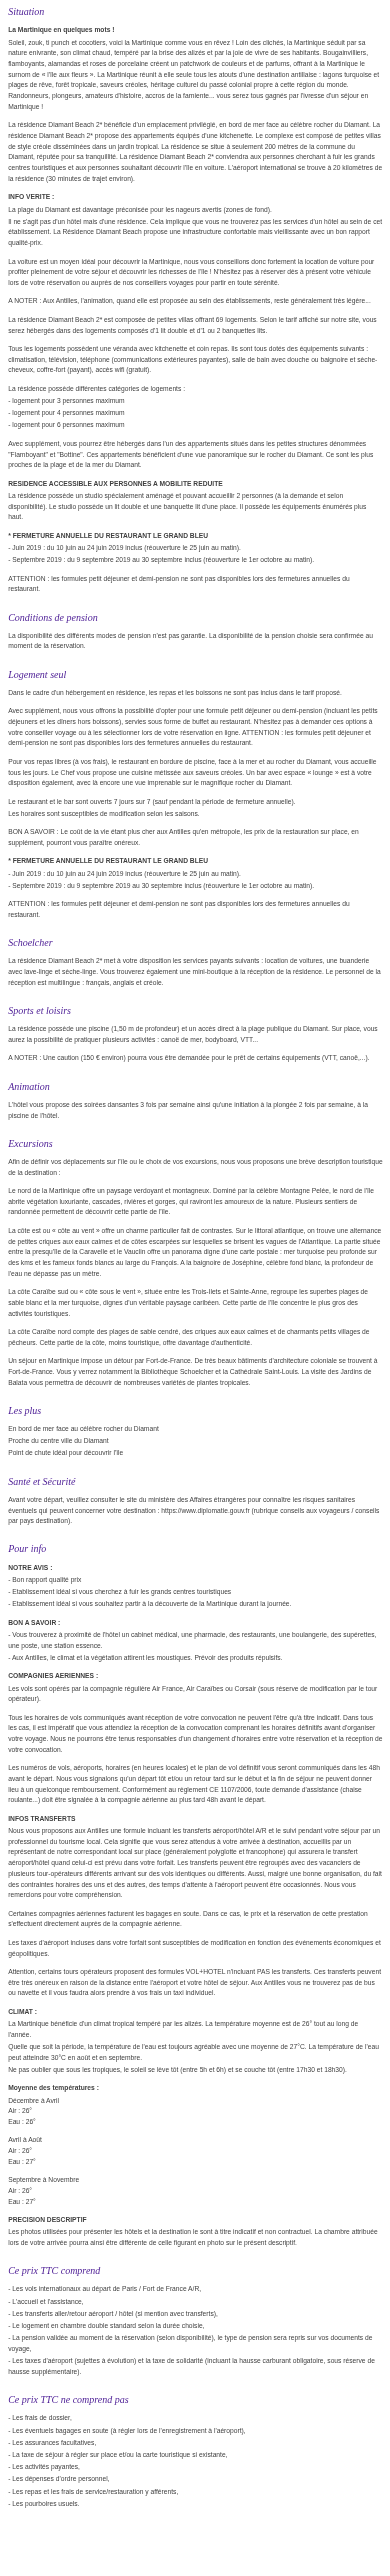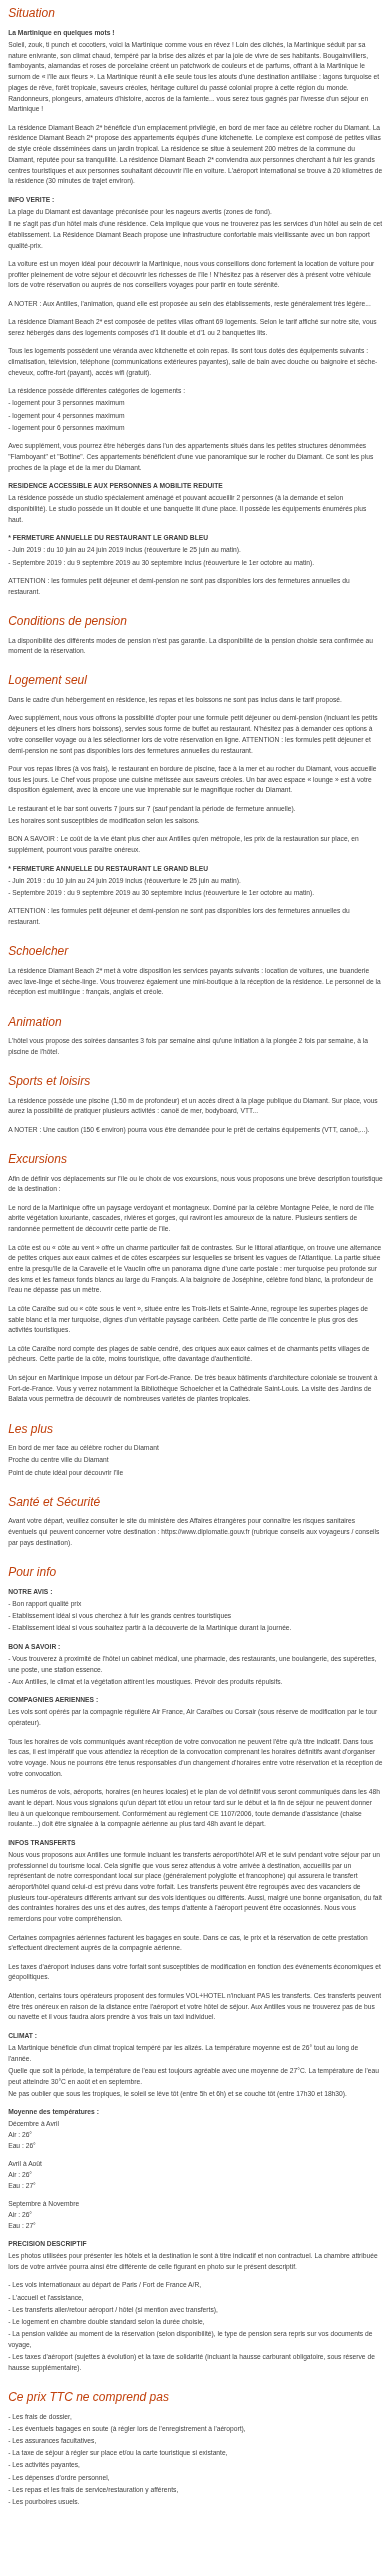--- a/index.html
+++ b/index.html
@@ -4,23 +4,23 @@
 <style>
   html, body { margin:0; padding:0; background:#ffffff; }
   .page {
     width:391px; min-height:3141px; box-sizing:border-box;
     padding:4.1px 8.2px 31px 8.2px;
     font-family:"Liberation Sans","DejaVu Sans",sans-serif;
     font-size:6.7px; line-height:1.6; color:#3f3f3f;
     background:#ffffff;
   }
   h2.h {
-    font-family:Liberation Sans, sans-serif;
+    font-family:Liberation Serif, serif;
     font-style:italic; font-weight:normal;
-    color:#c2410c; font-size:12px;
+    color:#4c1d95; font-size:10px;
     margin:16.5px 0 7.2px 0; line-height:1.2;
   }
   section:first-child h2.h { margin-top:2.1px; }
   .p  { margin:0 0 7.7px 0; }
   .b  { margin:0 0 1.5px 0; font-weight:bold; }
   .ln { margin:0 0 1.5px 0; }
   .group { margin:0 0 7.7px 0; }
   .temp-block { margin:0 0 7.7px 0; }
   .temp-block p { margin:0; }
   .url { color:#3f3f3f; text-decoration:none; }
@@ -86,28 +86,28 @@
     </div>
     <p class="p">ATTENTION : les formules petit déjeuner et demi-pension ne sont pas disponibles lors des fermetures annuelles du restaurant.</p>
   </section>
 
   <section class="sec">
     <h2 class="h">Schoelcher</h2>
     <p class="p">La résidence Diamant Beach 2* met à votre disposition les services payants suivants : location de voitures, une buanderie avec lave-linge et sèche-linge. Vous trouverez également une mini-boutique à la réception de la résidence. Le personnel de la réception est multilingue : français, anglais et créole.</p>
   </section>
 
   <section class="sec">
-    <h2 class="h">Animation</h2>
-    <p class="p">L'hôtel vous propose des soirées dansantes 3 fois par semaine ainsi qu'une initiation à la plongée 2 fois par semaine, à la piscine de l'hôtel.</p>
-  </section>
-
-  <section class="sec">
     <h2 class="h">Sports et loisirs</h2>
     <p class="p">La résidence possède une piscine (1,50 m de profondeur) et un accès direct à la plage publique du Diamant. Sur place, vous aurez la possibilité de pratiquer plusieurs activités : canoë de mer, bodyboard, VTT...</p>
     <p class="p">A NOTER : Une caution (150 € environ) pourra vous être demandée pour le prêt de certains équipements (VTT, canoë,...).</p>
+  </section>
+
+  <section class="sec">
+    <h2 class="h">Animation</h2>
+    <p class="p">L'hôtel vous propose des soirées dansantes 3 fois par semaine ainsi qu'une initiation à la plongée 2 fois par semaine, à la piscine de l'hôtel.</p>
   </section>
 
   <section class="sec">
     <h2 class="h">Excursions</h2>
     <p class="p">Afin de définir vos déplacements sur l'île ou le choix de vos excursions, nous vous proposons une brève description touristique de la destination :</p>
     <p class="p">Le nord de la Martinique offre un paysage verdoyant et montagneux. Dominé par la célèbre Montagne Pelée, le nord de l'île abrite végétation luxuriante, cascades, rivières et gorges, qui raviront les amoureux de la nature. Plusieurs sentiers de randonnée permettent de découvrir cette partie de l'île.</p>
     <p class="p">La côte est ou « côte au vent » offre un charme particulier fait de contrastes. Sur le littoral atlantique, on trouve une alternance de petites criques aux eaux calmes et de côtes escarpées sur lesquelles se brisent les vagues de l'Atlantique. La partie située entre la presqu'île de la Caravelle et le Vauclin offre un panorama digne d'une carte postale : mer turquoise peu profonde sur des kms et les fameux fonds blancs au large du François. A la baignoire de Joséphine, célèbre fond blanc, la profondeur de l'eau ne dépasse pas un mètre.</p>
     <p class="p">La côte Caraïbe sud ou « côte sous le vent », située entre les Trois-Ilets et Sainte-Anne, regroupe les superbes plages de sable blanc et la mer turquoise, dignes d'un véritable paysage caribéen. Cette partie de l'île concentre le plus gros des activités touristiques.</p>
     <p class="p">La côte Caraïbe nord compte des plages de sable cendré, des criques aux eaux calmes et de charmants petits villages de pêcheurs. Cette partie de la côte, moins touristique, offre davantage d'authenticité.</p>
     <p class="p">Un séjour en Martinique impose un détour par Fort-de-France. De très beaux bâtiments d'architecture coloniale se trouvent à Fort-de-France. Vous y verrez notamment la Bibliothèque Schoelcher et la Cathédrale Saint-Louis. La visite des Jardins de Balata vous permettra de découvrir de nombreuses variétés de plantes tropicales.</p>
@@ -169,20 +169,21 @@
     <div class="temp-block">
       <p>Septembre à Novembre</p>
       <p>Air : 26°</p>
       <p>Eau : 27°</p>
     </div>
     <p class="b">PRECISION DESCRIPTIF</p>
     <p class="p">Les photos utilisées pour présenter les hôtels et la destination le sont à titre indicatif et non contractuel. La chambre attribuée lors de votre arrivée pourra ainsi être différente de celle figurant en photo sur le présent descriptif.</p>
   </section>
 
   <section class="sec">
+    <h2 class="h">Ce prix TTC comprend</h2>
     <div class="group">
       <p class="ln">- Les vols internationaux au départ de Paris / Fort de France A/R,</p>
       <p class="ln">- L'accueil et l'assistance,</p>
       <p class="ln">- Les transferts aller/retour aéroport / hôtel (si mention avec transferts),</p>
       <p class="ln">- Le logement en chambre double standard selon la durée choisie,</p>
       <p class="ln">- La pension validée au moment de la réservation (selon disponibilité), le type de pension sera repris sur vos documents de voyage,</p>
       <p class="ln">- Les taxes d'aéroport (sujettes à évolution) et la taxe de solidarité (incluant la hausse carburant obligatoire, sous réserve de hausse supplémentaire).</p>
     </div>
   </section>
 

